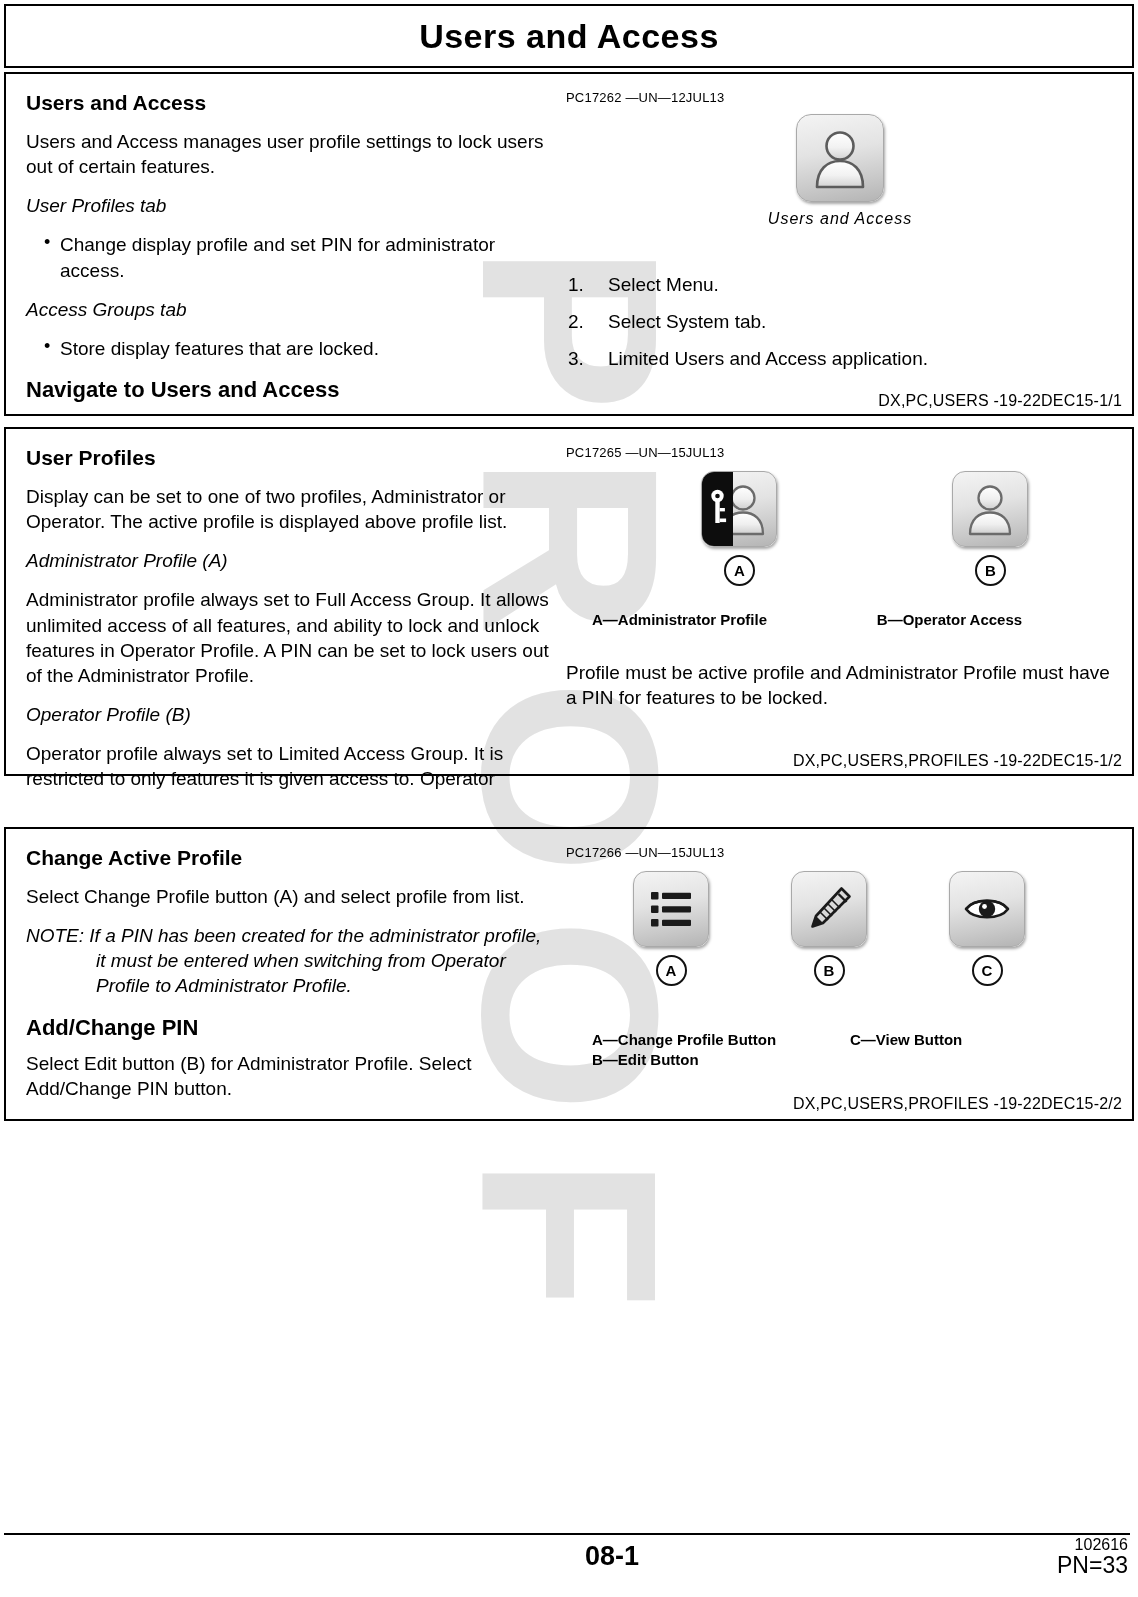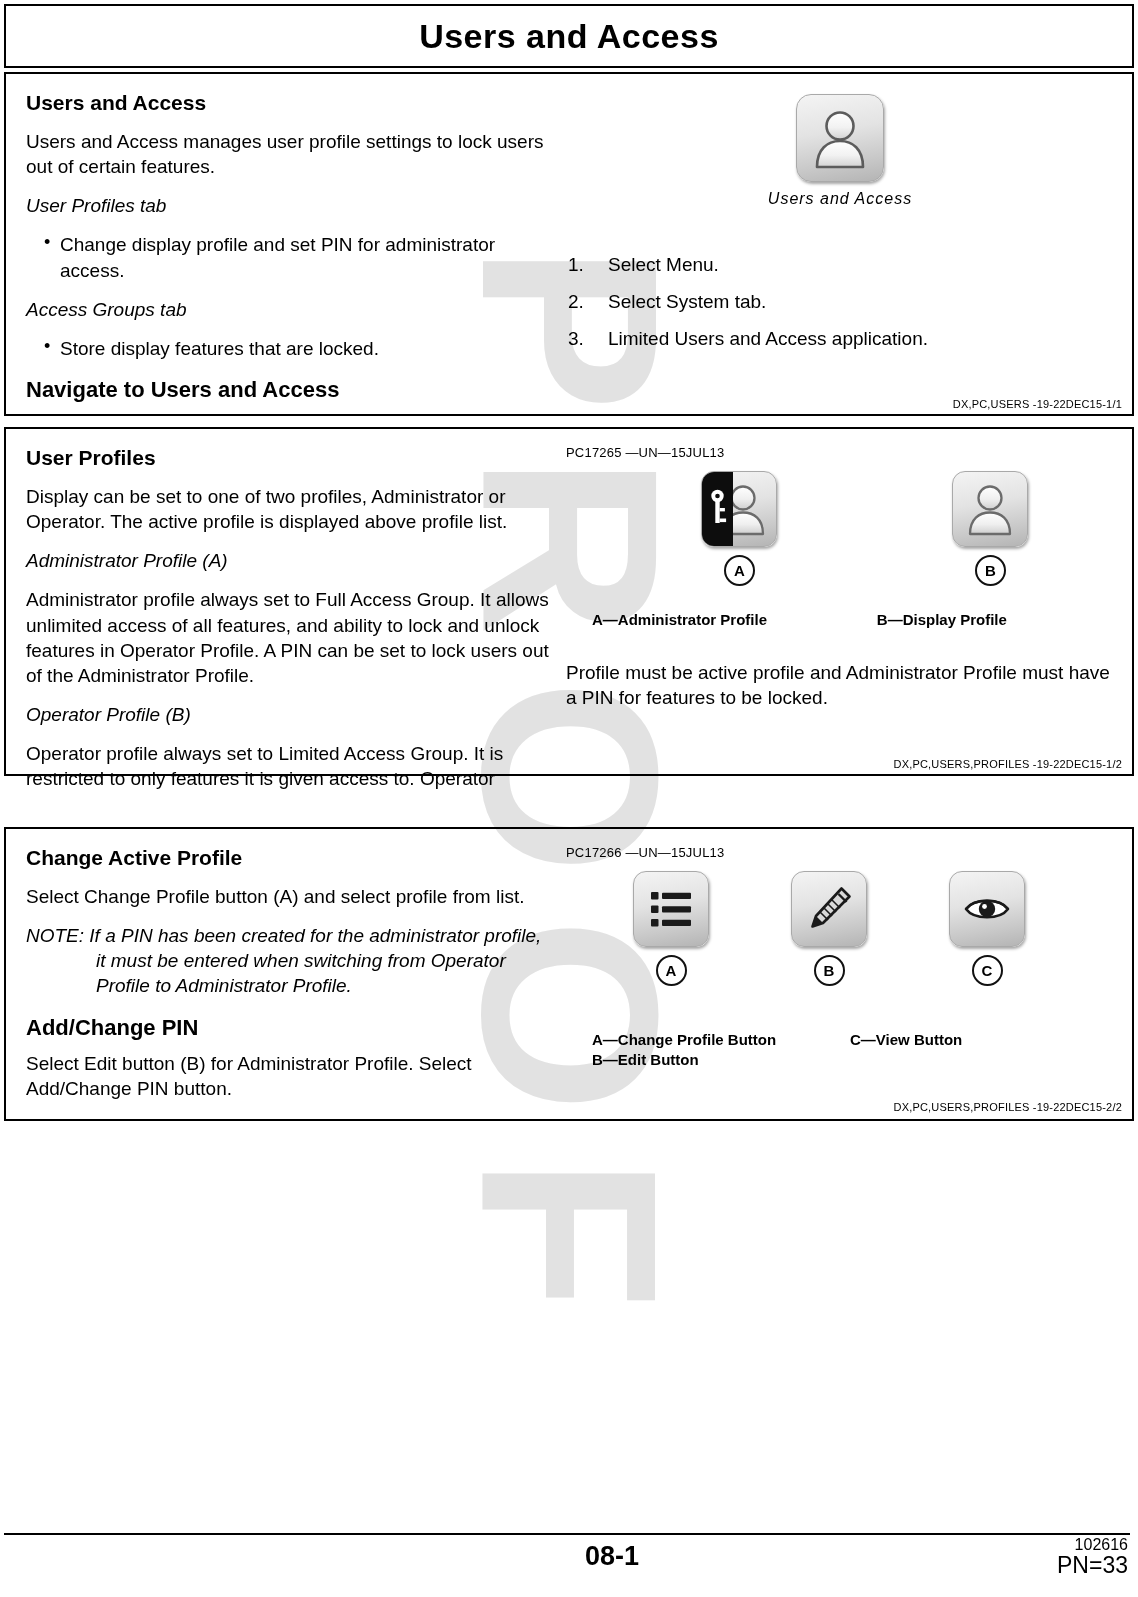--- a/index.html
+++ b/index.html
@@ -188,21 +188,21 @@
     display: flex;
   }
   .legend-col-a { width: 258px; }
   .legend-col-b { width: 250px; }
 
   
   .sec-ref {
     position: absolute;
     right: 10px;
     bottom: 4px;
-    font-size: 11px;
+    font-size: 16px;
     letter-spacing: 0.2px;
     white-space: nowrap;
   }
 
   
   .icon-row {
     display: flex;
     align-items: flex-start;
   }
   .icon-cell {
@@ -262,20 +262,21 @@
           <li>Change display profile and set PIN for administrator access.</li>
         </ul>
         <p class="para italic">Access Groups tab</p>
         <ul class="bullets">
           <li>Store display features that are locked.</li>
         </ul>
         <h3 class="sub-head-bold">Navigate to Users and Access</h3>
       </div>
 
       <div class="col-right">
+        <p class="fig-id">PC17262 —UN—12JUL13</p>
 
         <div style="display:flex; justify-content:center; margin-top:4px;">
           <div class="icon-cell">
             <div class="app-tile big">
               <svg class="tile-svg" viewBox="0 0 86 86">
                 <defs>
                   <linearGradient id="g-person-a" x1="0" y1="0" x2="0" y2="1">
                     <stop offset="0%" stop-color="#ffffff"></stop>
                     <stop offset="55%" stop-color="#f2f2f2"></stop>
                     <stop offset="100%" stop-color="#d2d2d2"></stop>
@@ -352,21 +353,21 @@
                 <circle cx="37" cy="26" r="11.5" fill="url(#g-person-b)" stroke="#6b6b6b" stroke-width="2.3"></circle>
                 <path d="M17 62 C17 47 26 40.5 37 40.5 C48 40.5 57 47 57 62 Z" fill="url(#g-person-b)" stroke="#6b6b6b" stroke-width="2.3" stroke-linejoin="round"></path>
               </svg>
             </div>
             <div class="callout-bubble">B</div>
           </div>
         </div>
 
         <div class="legend-cols callout-legend" style="margin-top:24px; padding-left:26px;gap:40px;">
           <div class="legend-col-a">A—Administrator Profile</div>
-          <div class="legend-col-b">B—Display Profile</div>
+          <div class="legend-col-b">B—Operator Access</div>
         </div>
 
         <p class="para" style="margin-top:30px;">Profile must be active profile and Administrator Profile must have a PIN for features to be locked.</p>
       </div>
 
       <div class="sec-ref">DX,PC,USERS,PROFILES  -19-22DEC15-1/2</div>
     </div>
   </div>
 
   <div class="section sec3">

